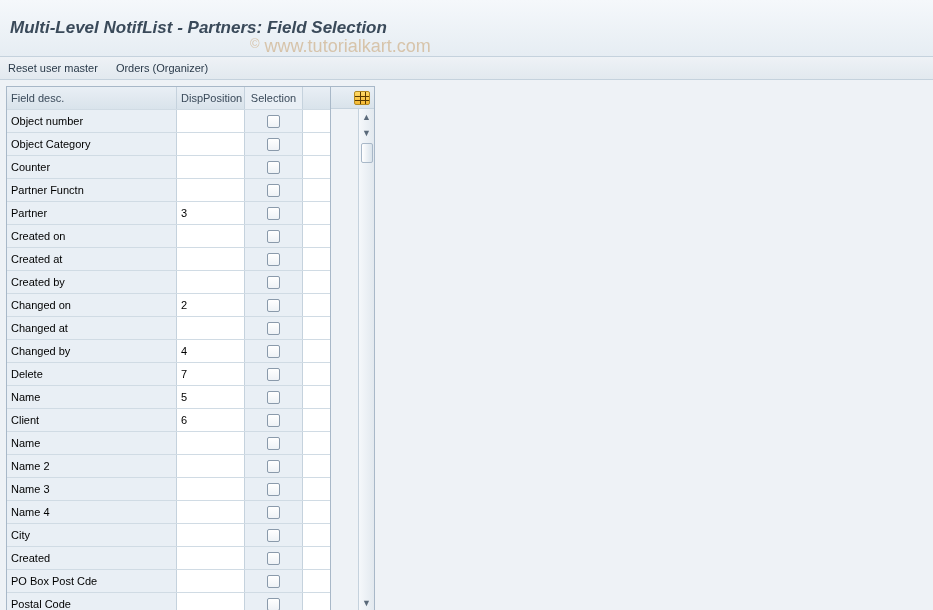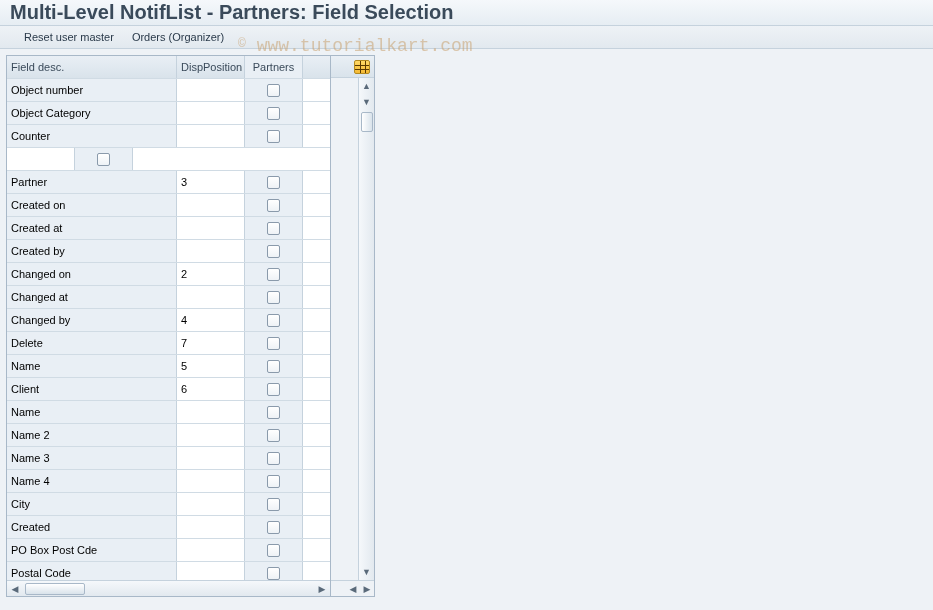--- a/index.html
+++ b/index.html
@@ -8,29 +8,30 @@
       font-size: 11px;
       background: #eef2f6;
       width: 933px;
       height: 610px;
       overflow: hidden;
       position: relative;
     }
     .title-bar {
       background: linear-gradient(#f5f8fb, #e6edf3);
       border-bottom: 1px solid #c5d2dd;
-      padding: 1px 10px;
-      font-size: 20px;
+      padding: 18px 10px;
+      font-size: 17px;
       font-weight: bold;
+      font-style: italic;
       color: #3a4a5a;
     }
     .toolbar {
       background: linear-gradient(#eef2f6, #e2e9ef);
       border-bottom: 1px solid #c5d2dd;
-      padding: 5px 24px;
+      padding: 5px 8px;
       display: flex;
       gap: 18px;
     }
     .toolbar-item {
       color: #2a3a4a;
       cursor: pointer;
       font-size: 11px;
     }
     .main-area {
       display: flex;
@@ -161,46 +162,46 @@
       justify-content: flex-end;
       align-items: center;
       gap: 0;
     }
     .icon-col-hscroll .arrow {
       width: 14px; height: 14px; font-size: 9px; color: #5a6a7a;
       display: flex; align-items: center; justify-content: center; cursor: pointer;
     }
     .watermark {
       position: absolute;
-      top: 36px; left: 238px;
+      top: 36px; left: 250px;
       font-size: 18px;
       color: rgba(200, 160, 110, 0.55);
       pointer-events: none;
-      font-family: Liberation Mono, monospace;
+      font-family: Liberation Sans, sans-serif;
     }
     .watermark .c { font-size: 13px; vertical-align: top; }
   </style>
 </head>
 <body>
 
 <div class="title-bar">Multi-Level NotifList - Partners: Field Selection</div>
 
 <div class="toolbar">
   <span class="toolbar-item">Reset user master</span>
   <span class="toolbar-item">Orders (Organizer)</span>
 </div>
 
 <div class="watermark"><span class="c">©</span> <span>www.tutorialkart.com</span></div>
 
 <div class="main-area">
   <div class="grid-wrap">
     <div class="grid-head">
       <div class="cell head c-field">Field desc.</div>
       <div class="cell head c-pos">DispPosition</div>
-      <div class="cell head c-inv">Partners</div>
+      <div class="cell head c-inv">Selection</div>
     </div>
     <div class="grid-body" id="grid-body">
         <div class="grid-row">
           <div class="cell c-field">Object number</div>
           <div class="cell c-pos">
             <input value="" style="">
           </div>
           <div class="cell c-inv">
             <div class="checkbox"></div>
           </div>
@@ -217,20 +218,21 @@
         <div class="grid-row">
           <div class="cell c-field">Counter</div>
           <div class="cell c-pos">
             <input value="" style="">
           </div>
           <div class="cell c-inv">
             <div class="checkbox"></div>
           </div>
         </div>
         <div class="grid-row">
+          <div class="cell c-field">Partner Functn</div>
           <div class="cell c-pos">
             <input value="" style="">
           </div>
           <div class="cell c-inv">
             <div class="checkbox"></div>
           </div>
         </div>
         <div class="grid-row">
           <div class="cell c-field">Partner</div>
           <div class="cell c-pos">

